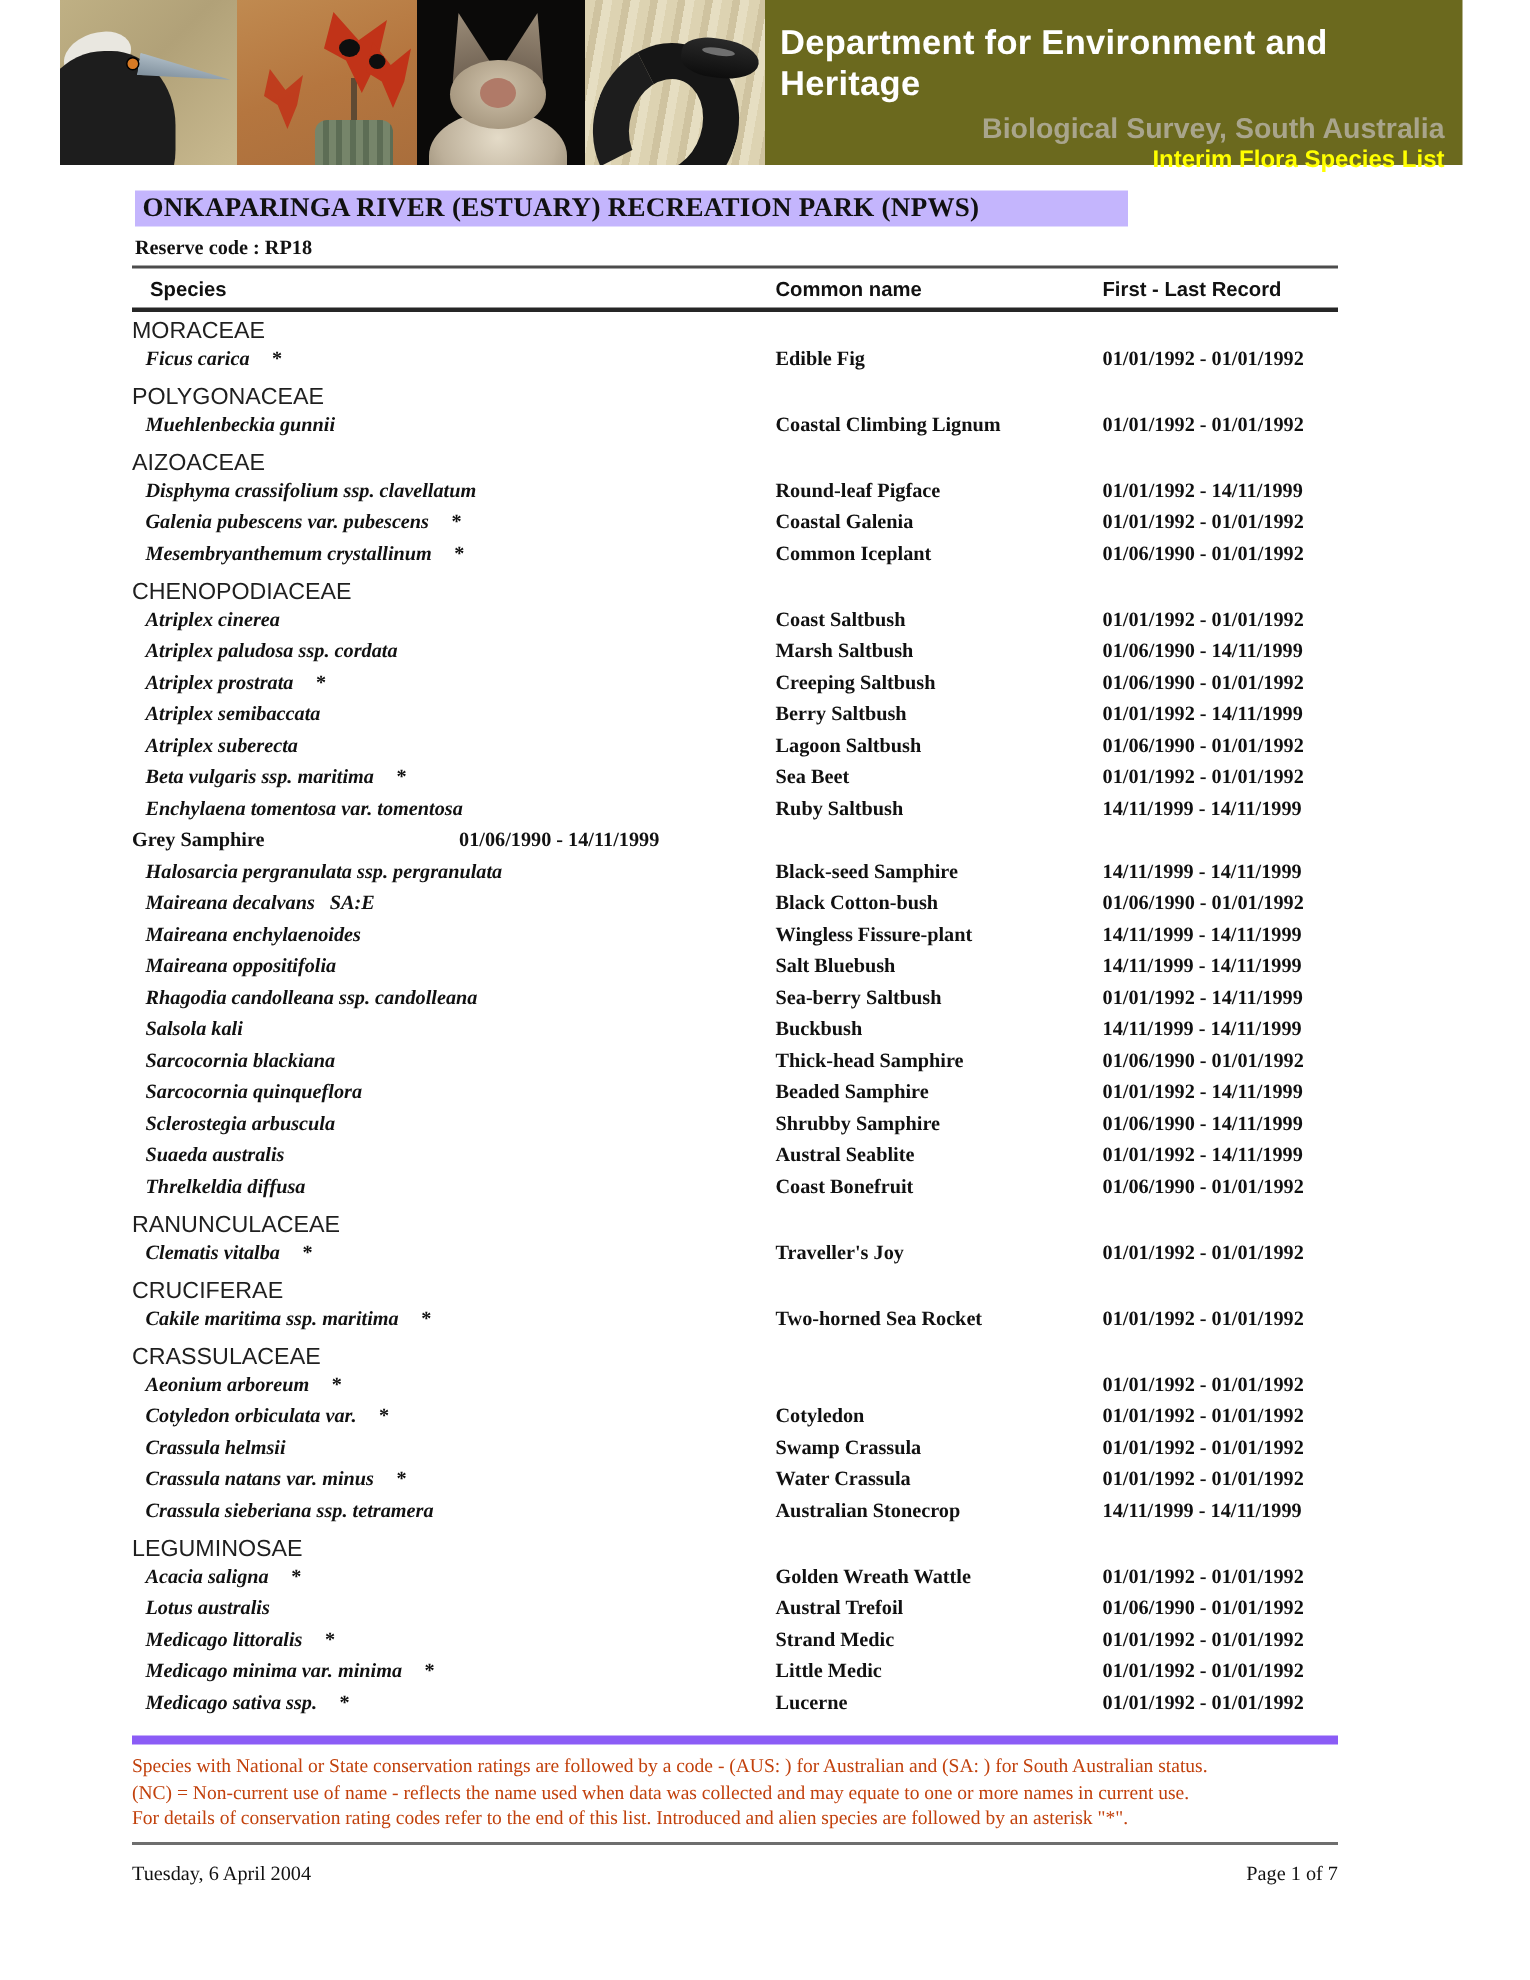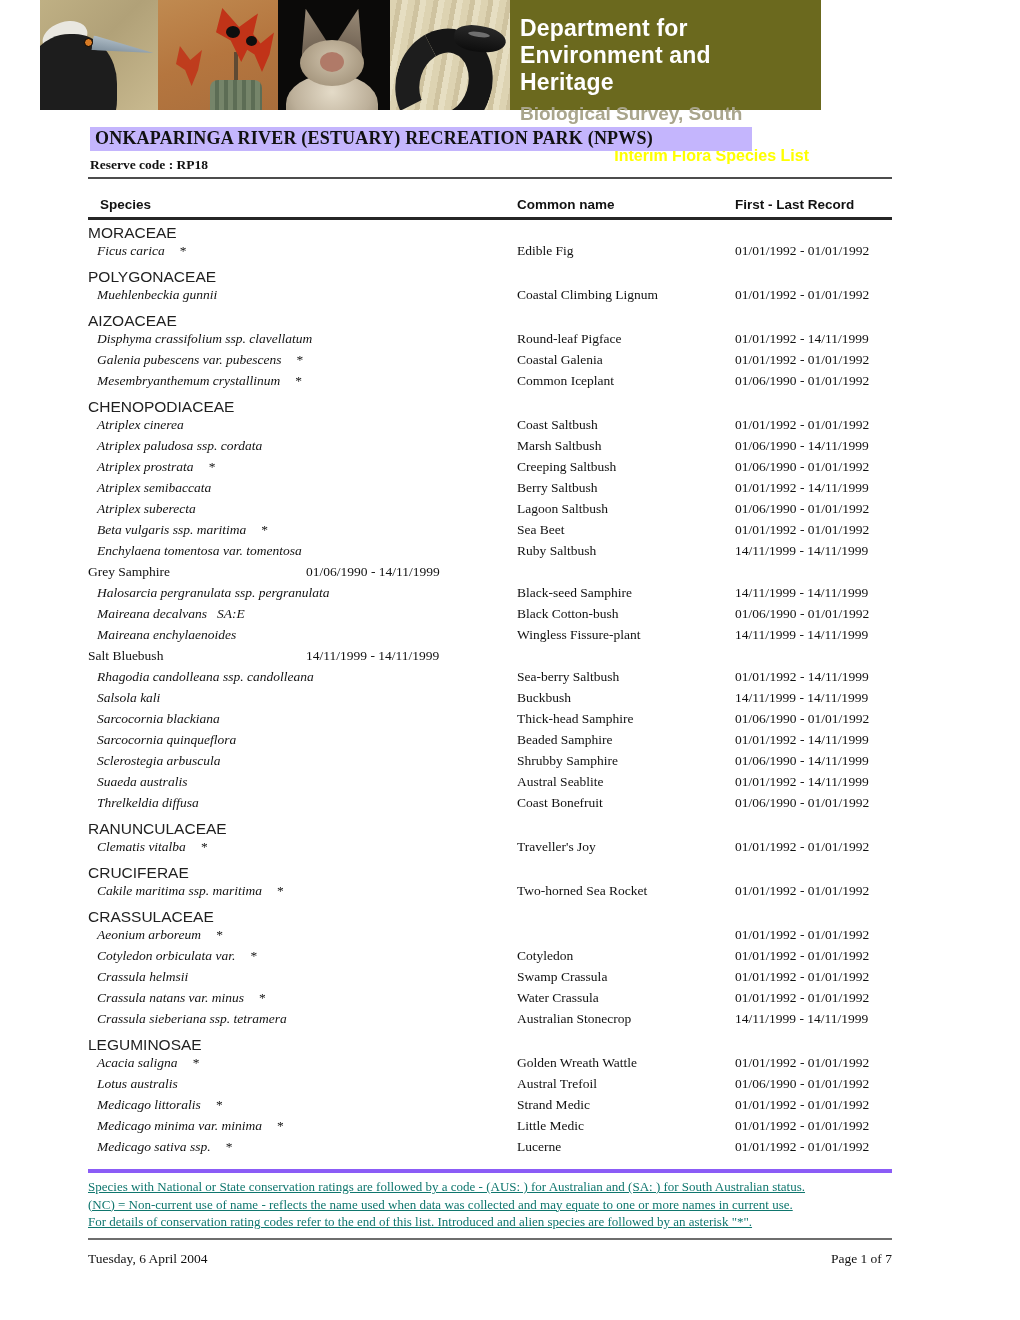--- a/index.html
+++ b/index.html
@@ -6,21 +6,21 @@
   html, body { background: #ffffff; }
   body {
     width: 1020px; height: 1320px;
     font-family: "Liberation Serif", serif;
     color: #111;
     position: relative;
     overflow: hidden;
   }
 
   
-  .banner { position: absolute; left: 40px; top: 0; width: 781px; height: 110px; display: flex; }
+  .banner { position: absolute; left: 40px; top: 0; width: 935px; height: 110px; display: flex; }
   .photo { height: 110px; position: relative; overflow: hidden; flex: 0 0 auto; }
 
   .photo-magpie { width: 118px; background: linear-gradient(135deg,#bfb084 0%,#b1a178 45%,#c9ba90 100%); }
   .magpie-body { position:absolute; left:-18px; top:34px; width:95px; height:110px; background:#1d1d1d; border-radius:50% 45% 40% 40%; }
   .magpie-nape { position:absolute; left:2px; top:22px; width:46px; height:30px; background:#e9e7e0; border-radius:50%; transform:rotate(-18deg); }
   .magpie-beak { position:absolute; left:52px; top:40px; width:62px; height:15px; background:linear-gradient(180deg,#aebcc6,#7f8f9c); clip-path:polygon(0 0, 100% 55%, 0 100%); transform:rotate(9deg); }
   .magpie-eye { position:absolute; left:44px; top:38px; width:9px; height:9px; background:#d97b25; border-radius:50%; border:1.5px solid #000; }
 
   .photo-pea { width: 120px; background: linear-gradient(160deg,#c08a50 0%,#b5763f 50%,#a96e3c 100%); }
   .pea-flower { position:absolute; background:#c13318; clip-path:polygon(15% 0,55% 35%,100% 10%,85% 60%,60% 100%,35% 60%,0 45%); }
@@ -62,46 +62,46 @@
     background: #c4b5fd; font-weight: bold; font-size: 18px; line-height: 23px;
     padding-left: 5px; letter-spacing: .2px;
   }
   .reserve-code { position: absolute; left: 90px; top: 157px; font-weight: bold; font-size: 13.5px; }
 
   
   .content-col { position: absolute; left: 88px; top: 177px; width: 804px; }
   .thead {
     display: flex; align-items: center;
     border-top: 2px solid #4c4c4c; border-bottom: 3px solid #262626;
-    padding: 18px 0 5px 0;
+    padding: 6px 0 5px 0;
     font-family: "Liberation Sans", sans-serif; font-weight: bold; font-size: 13.5px;
   }
   .hcol-species { width: 429px; padding-left: 12px; }
   .hcol-common  { width: 218px; }
   .hcol-record  { flex: 1; }
 
   .family-row {
     font-family: "Liberation Sans", sans-serif;
     font-size: 15.5px; color: #1f1f1f;
     padding: 5px 0 2px 0; line-height: 16px;
   }
-  .species-row { display: flex; align-items: baseline; height: 21px; font-size: 13.5px; }
+  .species-row { display: flex; align-items: baseline; height: 21px; font-size: 13.5px; font-weight: bold; }
   .col-species { width: 429px; padding-left: 9px; white-space: nowrap; }
   .col-common  { width: 218px; white-space: nowrap; }
   .col-record  { flex: 1; white-space: nowrap; }
   .sci-name { font-style: italic; }
   .cons-code { font-style: italic; margin-left: 10px; }
   .flag { margin-left: 15px; font-style: normal; }
 
   
   .footnotes {
     margin-top: 9px;
-    border-top: 4px solid #8b5cf6; border-bottom: 2px solid #6e6e6e;
+    border-top: 6px solid #8b5cf6; border-bottom: 2px solid #6e6e6e;
     padding: 5px 0 7px 0;
-    font-size: 13px; line-height: 17.5px; color: #0f766e; text-decoration: underline;
+    font-size: 13px; line-height: 17.5px; color: #c2410c;
   }
   .footer-row {
     display: flex; justify-content: space-between;
     padding-top: 11px; font-size: 13.5px;
   }
 </style>
 </head>
 <body>
 
 <div class="page">
@@ -229,20 +229,21 @@
           <div class="col-species"><span class="sci-name">Maireana decalvans</span><span class="cons-code">SA:E</span></div>
           <div class="col-common">Black Cotton-bush</div>
           <div class="col-record">01/06/1990 - 01/01/1992</div>
         </div>
         <div class="species-row">
           <div class="col-species"><span class="sci-name">Maireana enchylaenoides</span></div>
           <div class="col-common">Wingless Fissure-plant</div>
           <div class="col-record">14/11/1999 - 14/11/1999</div>
         </div>
         <div class="species-row">
+          <div class="col-species"><span class="sci-name">Maireana oppositifolia</span></div>
           <div class="col-common">Salt Bluebush</div>
           <div class="col-record">14/11/1999 - 14/11/1999</div>
         </div>
         <div class="species-row">
           <div class="col-species"><span class="sci-name">Rhagodia candolleana ssp. candolleana</span></div>
           <div class="col-common">Sea-berry Saltbush</div>
           <div class="col-record">01/01/1992 - 14/11/1999</div>
         </div>
         <div class="species-row">
           <div class="col-species"><span class="sci-name">Salsola kali</span></div>

